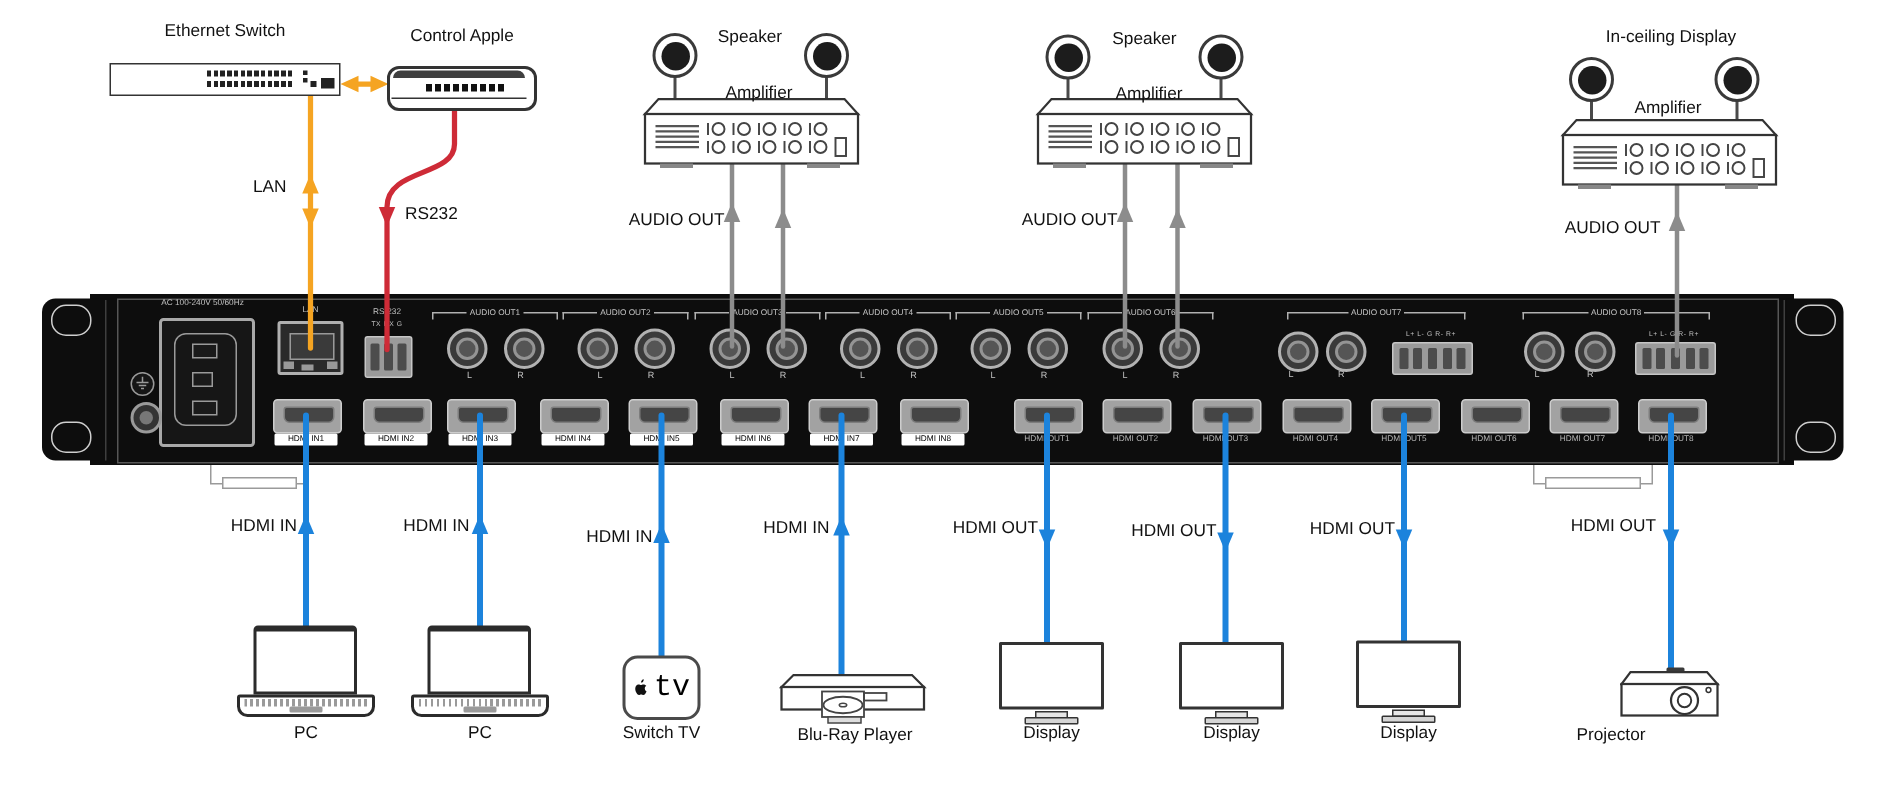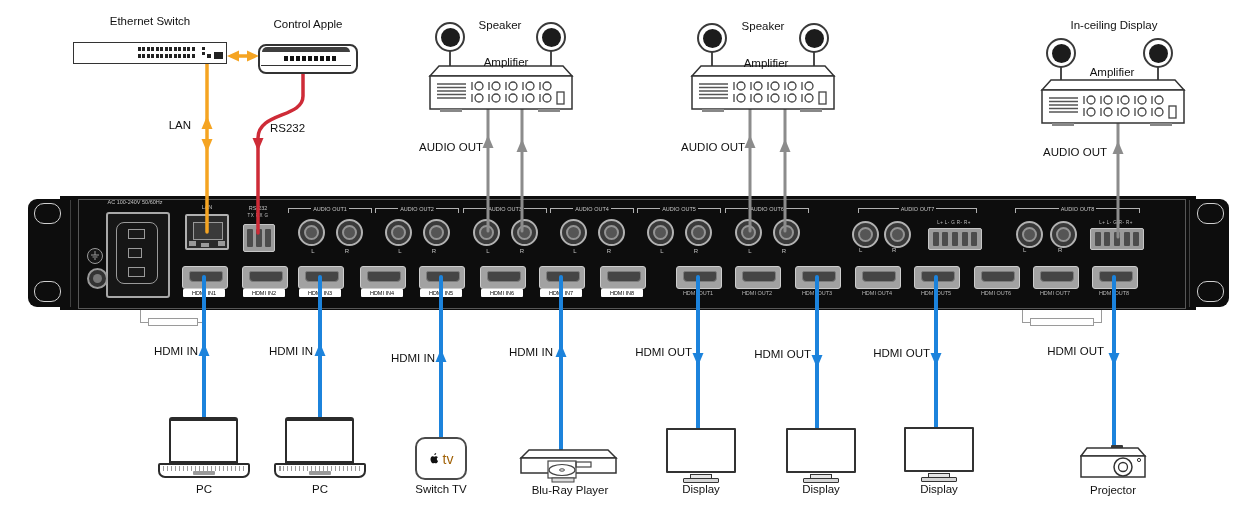--- a/index.html
+++ b/index.html
@@ -53,21 +53,21 @@
   .hdmi{background:#a2a2a2;border:1px solid #cdcdcd;border-radius:3px;}
   .hdmi i{position:absolute;left:6px;top:4px;width:32px;height:9px;background:#454545;border:1px solid #7d7d7d;border-radius:2px 2px 4px 4px;}
   .hdmichip{font-size:5.5px;line-height:8px;background:#fff;color:#000;border-radius:1px;text-align:center;white-space:nowrap;}
   .hdmitxt{font-size:5.5px;line-height:8px;color:#b5b5b5;text-align:center;white-space:nowrap;}
   
   .lt-screen{border:2.5px solid #2b2b2b;border-top-width:4px;background:#fff;border-radius:3px 3px 0 0;}
   .lt-base{border:2px solid #2b2b2b;background:#fff;border-radius:2px 2px 7px 7px;overflow:hidden;}
   .lt-keys{position:absolute;left:3px;right:3px;top:1px;height:5px;background:repeating-linear-gradient(90deg,#9a9a9a 0 1.5px,transparent 1.5px 4px);}
   .lt-pad{position:absolute;left:50%;transform:translateX(-50%);bottom:1px;width:22px;height:4px;background:#9a9a9a;border-radius:1px;}
   .atv{border:2px solid #4a4a4a;border-radius:10px;background:#fff;display:flex;align-items:center;justify-content:center;gap:3px;}
-  .atv .tvtxt{font-size:14px;color:#a16207;}
+  .atv .tvtxt{font-size:20px;color:#000000;font-family:Liberation Mono, monospace;}
   .mon{border:2.5px solid #333;background:#fff;border-radius:1px;}
   .mon-stand{background:#e6e6e6;border:1px solid #333;}
   .mon-base{background:#d5d5d5;border:1px solid #333;border-radius:1px;}
 </style>
 </head>
 <body>
 
 <div id="scene">
 
   <div class="abs foot" style="left:140px;top:309px;width:64px;height:12px;"></div>
@@ -417,21 +417,21 @@
     <div class="abs sq" style="left:133px;top:11px;width:4px;height:4px;"></div>
     <div class="abs sq" style="left:140px;top:9px;width:9px;height:7px;"></div>
   </div>
   <div class="abs lbl c" style="left:253px;top:18px;width:110px;z-index:10;">Control Apple</div>
   <div class="abs cs-outer" style="left:258px;top:44px;width:96px;height:26px;z-index:10;">
     <div class="abs cs-lid" style="left:2px;top:1px;width:88px;height:5px;"></div>
     <div class="abs cs-dots" style="left:24px;top:10px;width:52px;height:5px;"></div>
     <div class="abs cs-line" style="left:1px;top:19px;width:90px;height:0;"></div>
   </div>
   <div class="abs lbl r" style="left:155px;top:119px;width:36px;z-index:10;">LAN</div>
-  <div class="abs lbl" style="left:270px;top:122px;width:50px;z-index:10;">RS232</div>
+  <div class="abs lbl" style="left:270px;top:137px;width:50px;z-index:10;">RS232</div>
 
   <div class="abs lbl c" style="left:460px;top:19px;width:80px;z-index:10;">Speaker</div>
   <div class="abs spk" style="left:435px;top:22px;z-index:10;">
       <i></i>
     </div>
   <div class="abs spk" style="left:536px;top:22px;z-index:10;">
       <i></i>
     </div>
   <div class="abs lbl c" style="left:476px;top:56px;width:60px;z-index:10;">Amplifier</div>
   <svg class="abs" style="left:428px;top:64px;z-index:9;" width="146" height="48" viewBox="0 0 146 48">
@@ -630,15 +630,15 @@
   <div class="abs lbl c" style="left:899px;top:483px;width:80px;z-index:10;">Display</div>
 
   <svg class="abs" style="left:1080px;top:444px;z-index:10;" width="68" height="36" viewBox="0 0 68 36">
     <rect x="31" y="1" width="12" height="6" rx="1" fill="#3a3a3a"></rect>
     <polygon points="7,4 58,4 65,12 1,12" fill="#fff" stroke="#333" stroke-width="1.5"></polygon>
     <rect x="1" y="12" width="64" height="21" fill="#fff" stroke="#333" stroke-width="1.5"></rect>
     <circle cx="43" cy="23" r="9" fill="#fff" stroke="#333" stroke-width="1.5"></circle>
     <circle cx="43" cy="23" r="4.5" fill="none" stroke="#333" stroke-width="1.3"></circle>
     <circle cx="59" cy="16" r="1.6" fill="none" stroke="#333" stroke-width="1"></circle>
   </svg>
-  <div class="abs lbl c" style="left:1073px;top:484px;width:80px;z-index:10;">Projector</div>
+  <div class="abs lbl c" style="left:1034px;top:484px;width:80px;z-index:10;">Projector</div>
 
 </div>
 
 </body></html>

